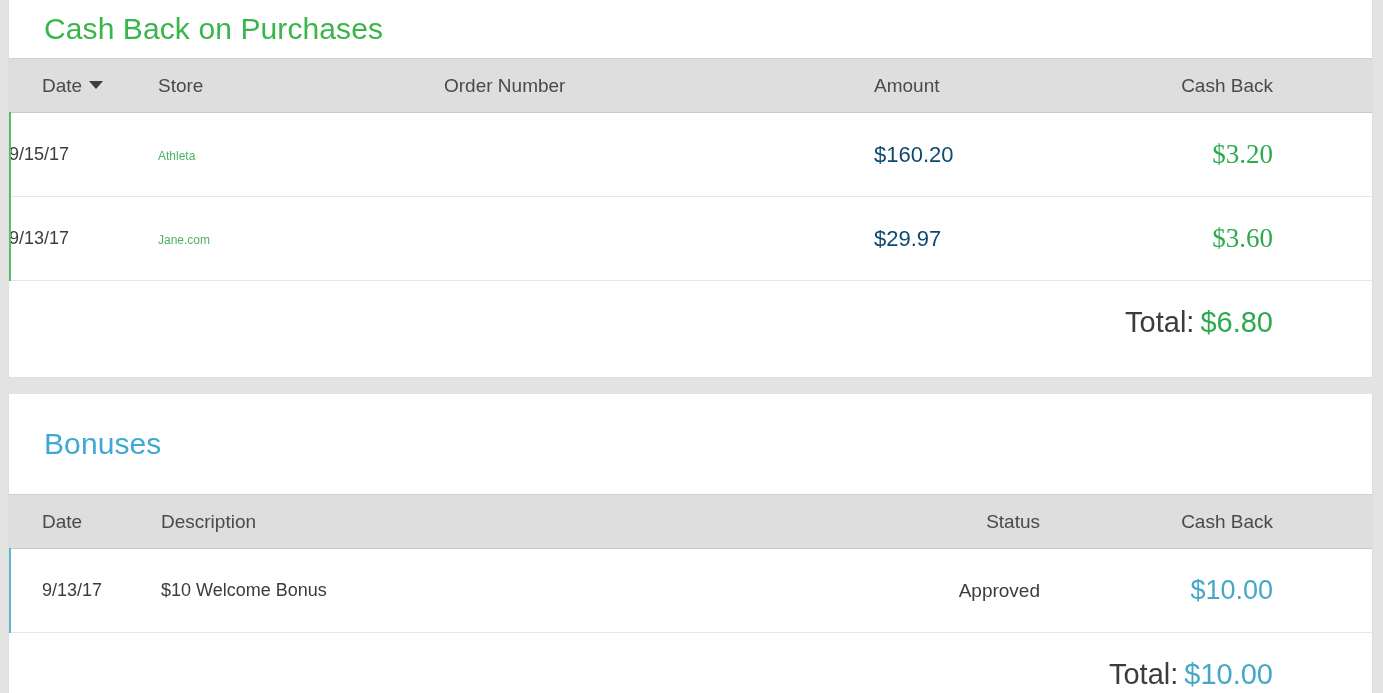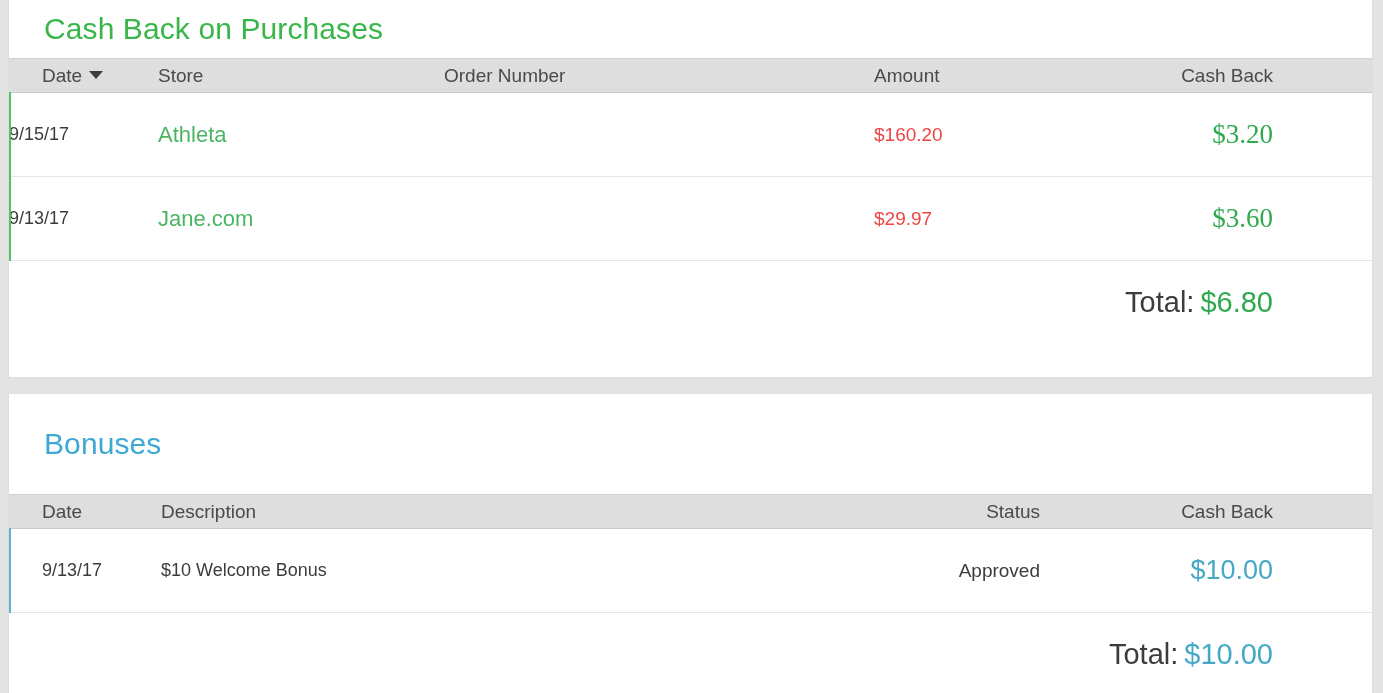--- a/index.html
+++ b/index.html
@@ -58,21 +58,21 @@
 
   
   table {
     width: 100%;
     border-collapse: collapse;
     table-layout: fixed;
   }
 
   thead th {
     background: #dedede;
-    height: 34px;
+    height: 54px;
     font-size: 19px;
     font-weight: 400;
     color: #4a4a4a;
     padding: 0 0 0 0;
     vertical-align: middle;
     border-top: 1px solid #d2d2d2;
     border-bottom: 1px solid #c9c9c9;
   }
 
   tbody td {
@@ -139,24 +139,24 @@
     top: -1px;
     bottom: -1px;
     width: 3px;
   }
   .data-row.accent-green .c-date::before { background: #52c06a; }
   .data-row.accent-blue  .b-date::before { background: #5ab5cd; }
 
   .store-link {
     color: #4ab563;
     text-decoration: none;
-    font-size: 22px;
-  }
-
-  .amount { color: #ef4444; font-size: 19px; }
+    font-size: 12px;
+  }
+
+  .amount { color: #0c4a6e; font-size: 22px; }
 
   .cashback {
     font-size: 27px;
     font-weight: 400;
   }
   .cashback.green { color: #2eaa4e; font-family: Liberation Serif, serif; }
   .cashback.blue  { color: #46a8c7; }
 
   .status { color: #3c3c3c; font-size: 19px; margin-top: 36px; }
 

